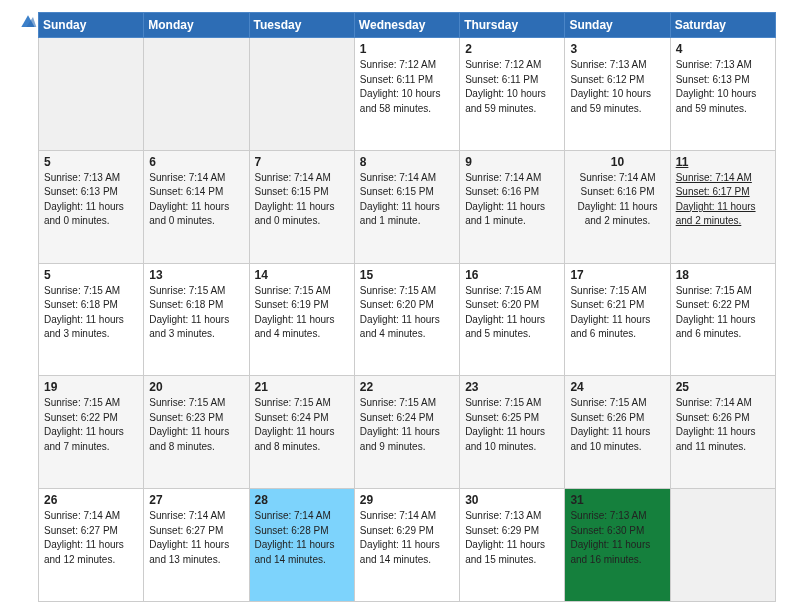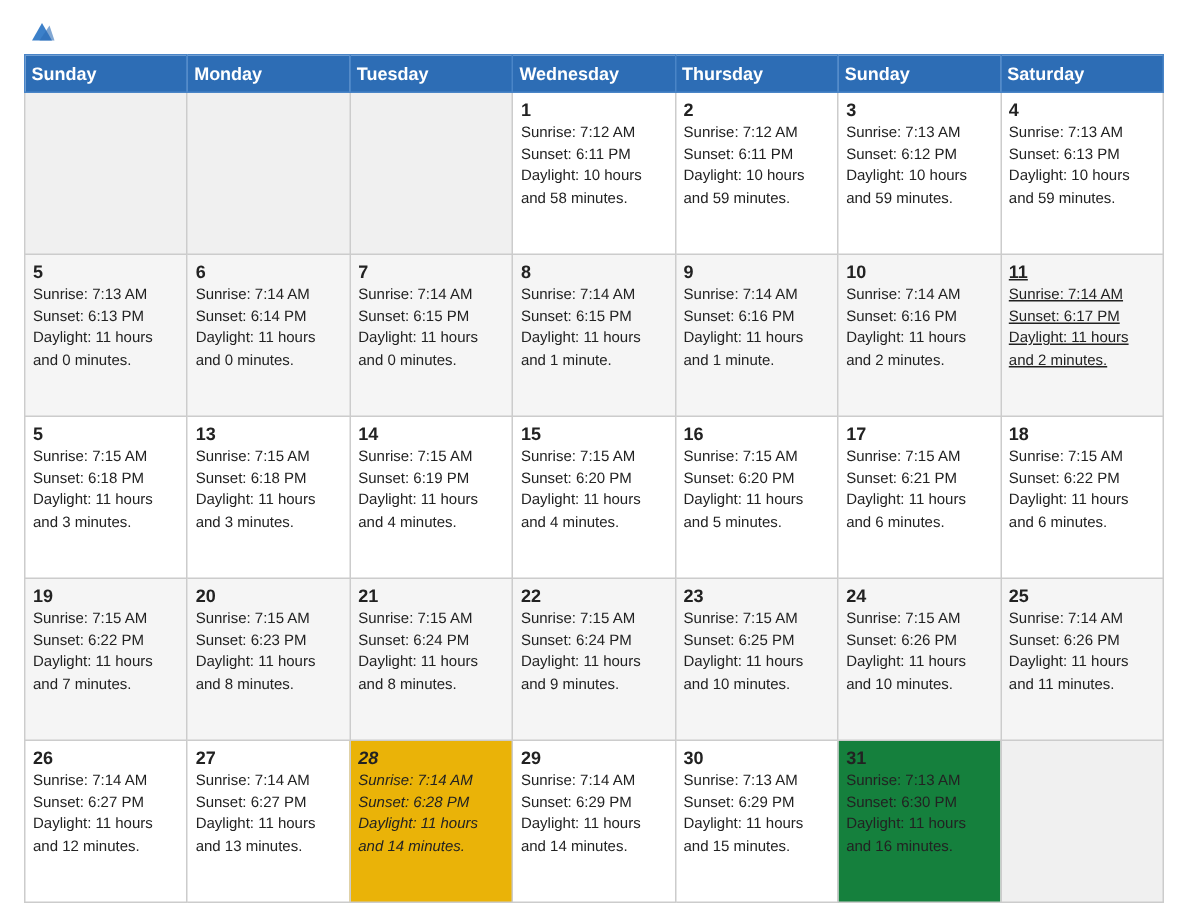--- a/index.html
+++ b/index.html
@@ -9,21 +9,21 @@
       width: 792px;
       height: 612px;
       overflow: hidden;
     }
     .page {
       width: 792px;
       height: 612px;
       background: #fff;
       padding: 12px 16px 10px 16px;
       display: flex;
-      flex-direction: column;
+      flex-direction: row;
     }
     .header {
       display: flex;
       align-items: flex-start;
       justify-content: space-between;
       margin-bottom: 8px;
     }
     .logo {
       display: flex;
       align-items: center;
@@ -206,21 +206,21 @@
 Daylight: 11 hours
 and 1 minute.</div>
           </td>
           <td style="background: rgb(245, 245, 245);">
             <span class="day-number">9</span>
             <div class="day-info" style="white-space: pre-line;">Sunrise: 7:14 AM
 Sunset: 6:16 PM
 Daylight: 11 hours
 and 1 minute.</div>
           </td>
-          <td style="background: rgb(245, 245, 245);">
+          <td style="background: rgb(245, 245, 245); text-align: center;">
             <span class="day-number">10</span>
             <div class="day-info" style="white-space: pre-line;">Sunrise: 7:14 AM
 Sunset: 6:16 PM
 Daylight: 11 hours
 and 2 minutes.</div>
           </td>
           <td style="background: rgb(245, 245, 245); text-decoration: underline;">
             <span class="day-number">11</span>
             <div class="day-info" style="white-space: pre-line;">Sunrise: 7:14 AM
 Sunset: 6:17 PM
@@ -338,21 +338,21 @@
 Daylight: 11 hours
 and 12 minutes.</div>
           </td>
           <td style="background: rgb(255, 255, 255);">
             <span class="day-number">27</span>
             <div class="day-info" style="white-space: pre-line;">Sunrise: 7:14 AM
 Sunset: 6:27 PM
 Daylight: 11 hours
 and 13 minutes.</div>
           </td>
-          <td style="background: #eab308; font-style: italic;">
+          <td style="background: #7dd3fc;">
             <span class="day-number">28</span>
             <div class="day-info" style="white-space: pre-line;">Sunrise: 7:14 AM
 Sunset: 6:28 PM
 Daylight: 11 hours
 and 14 minutes.</div>
           </td>
           <td style="background: rgb(255, 255, 255);">
             <span class="day-number">29</span>
             <div class="day-info" style="white-space: pre-line;">Sunrise: 7:14 AM
 Sunset: 6:29 PM

